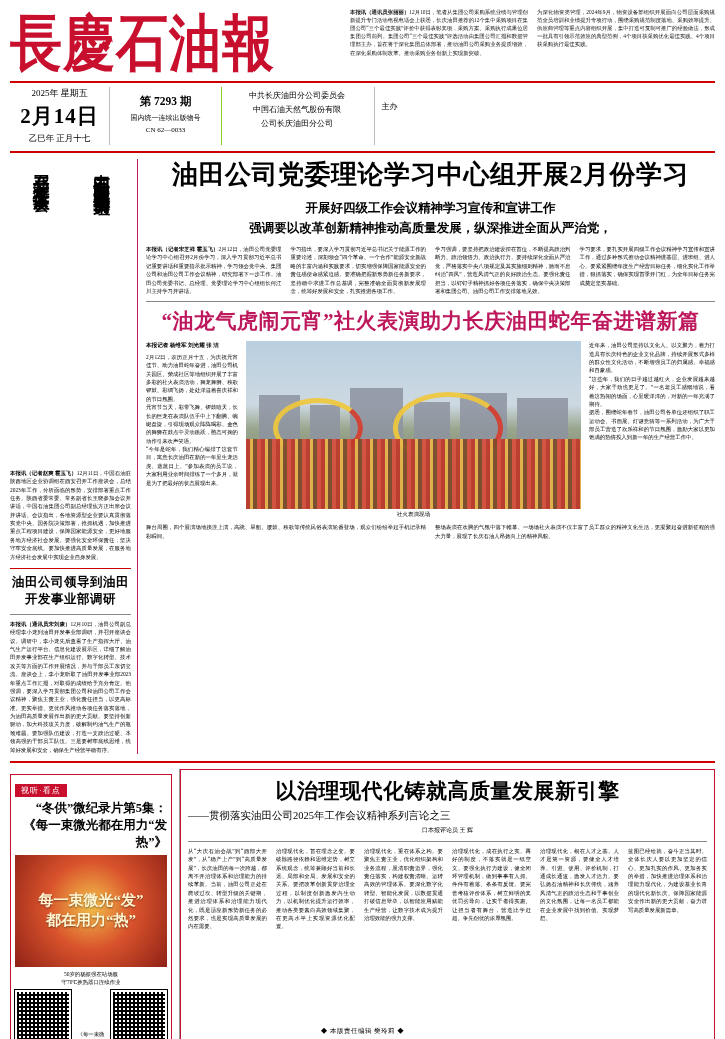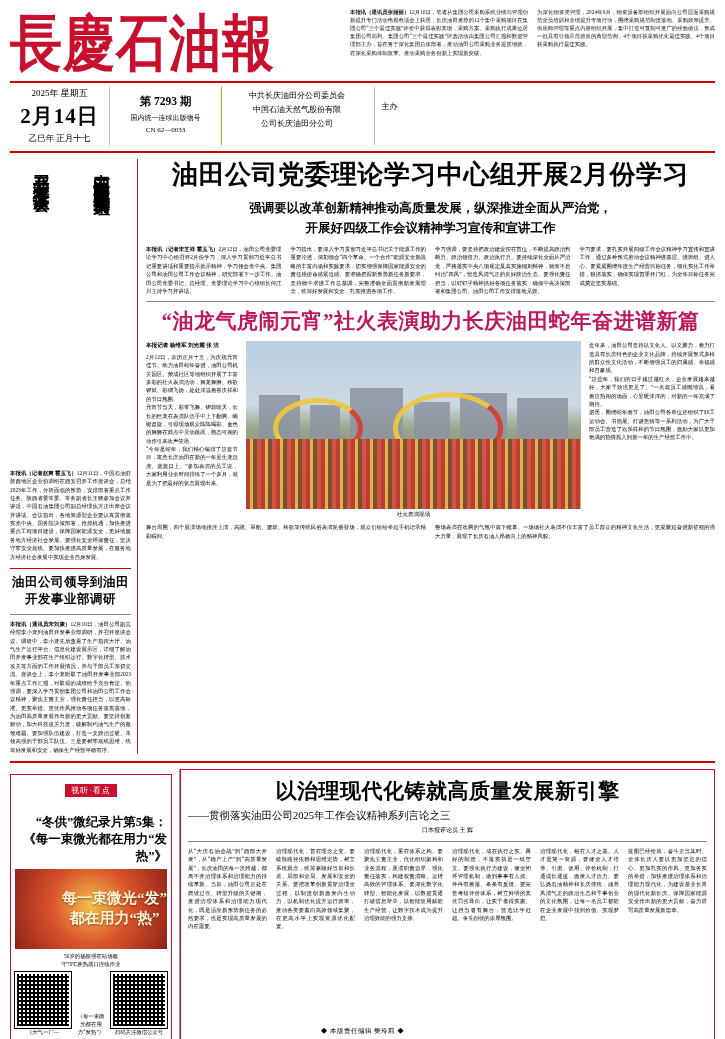--- a/index.html
+++ b/index.html
@@ -264,30 +264,30 @@
     margin-top: 5px;
   }
   .promo-tag {
     display: inline-block;
     background: #c8102e;
     color: #fff;
     font-size: 8px;
     padding: 1px 6px;
     letter-spacing: 1px;
   }
-  .promo-tagline { text-align: center; margin-bottom: 17px; }
+  .promo-tagline { text-align: left; margin-bottom: 3px; }
   .promo-title {
     font-weight: bold; font-size: 12.5px; text-align: right; line-height: 1.35;
     margin: 2px 0 4px 0;
   }
   .promo-img {
-    height: 80px;
+    height: 112px;
     background: radial-gradient(circle at 50% 45%, #f3c04a 0%, #d9532c 45%, #8e2116 100%);
     position: relative;
-    display: flex; align-items: center; justify-content: flex-end;
+    display: flex; align-items: center; justify-content: center;
     overflow: hidden;
   }
   .promo-img .ptxt {
     color: #fff5d0; font-weight: bold; font-size: 15px; text-align: center;
     line-height: 1.3; text-shadow: 0 1px 2px rgba(0,0,0,.45);
   }
   .promo-cap { font-size: 5.4px; text-align: center; line-height: 1.5; margin-top: 3px; }
   .qr-row { display: flex; align-items: flex-end; gap: 6px; margin-top: 4px; }
   .qr {
     width: 56px; height: 56px;
@@ -375,22 +375,22 @@
       <div class="sub-head">油田公司领导到油田开发事业部调研</div>
       <hr class="rule-thin">
       <div class="lc-body">
         <span class="lead">本报讯（通讯员宋刘康）</span><span>12月10日，油田公司副总经理李小龙到油田开发事业部调研，并召开座谈会议。调研中，李小龙先后查看了生产指挥大厅、油气生产运行平台、信息化建设展示区，详细了解油田开发事业部在生产组织运行、数字化转型、技术攻关等方面的工作开展情况，并与干部员工亲切交流。座谈会上，李小龙听取了油田开发事业部2023年重点工作汇报，对取得的成绩给予充分肯定。他强调，要深入学习贯彻集团公司和油田公司工作会议精神，聚焦主责主业，强化责任担当，以更高标准、更实举措、更优作风推动各项任务落实落地，为油田高质量发展作出新的更大贡献。要坚持创新驱动，加大科技攻关力度，破解制约油气生产的瓶颈难题。要加强队伍建设，打造一支政治过硬、本领高强的干部员工队伍。三是要树牢底线思维，统筹好发展和安全，确保生产经营平稳有序。</span>
       </div>
     </div>
 
     <div class="right-col">
       <div class="headline-main">油田公司党委理论学习中心组开展2月份学习</div>
       <div class="subhead-main">
+        <div>开展好四级工作会议精神学习宣传和宣讲工作</div>
         <div>强调要以改革创新精神推动高质量发展，纵深推进全面从严治党，</div>
-        <div>开展好四级工作会议精神学习宣传和宣讲工作</div>
       </div>
       <div class="cols4">
         <div class="c"><span class="lead">本报讯（记者宋芝祥 霍玉飞）</span><span>2月12日，油田公司党委理论学习中心组召开2月份学习，深入学习贯彻习近平总书记重要讲话和重要指示批示精神，学习领会党中央、集团公司和油田公司工作会议精神，研究部署下一步工作。油田公司党委书记、总经理、党委理论学习中心组组长何江川主持学习并讲话。</span></div>
         <div class="c"><span>学习指出，要深入学习贯彻习近平总书记关于能源工作的重要论述，深刻领会“四个革命、一个合作”能源安全新战略的丰富内涵和实践要求，切实增强保障国家能源安全的责任感使命感紧迫感。要准确把握新形势新任务新要求，坚持稳中求进工作总基调，完整准确全面贯彻新发展理念，统筹好发展和安全，扎实推进各项工作。</span></div>
         <div class="c"><span>学习强调，要坚持把政治建设摆在首位，不断提高政治判断力、政治领悟力、政治执行力。要持续深化全面从严治党，严格落实中央八项规定及其实施细则精神，驰而不息纠治“四风”，营造风清气正的良好政治生态。要强化责任担当，以钉钉子精神抓好各项任务落实，确保中央决策部署和集团公司、油田公司工作安排落地见效。</span></div>
         <div class="c"><span>学习要求，要扎实开展四级工作会议精神学习宣传和宣讲工作，通过多种形式推动会议精神进基层、进班组、进人心。要紧紧围绕年度生产经营目标任务，细化实化工作举措，狠抓落实，确保实现首季开门红，为全年目标任务完成奠定坚实基础。</span></div>
       </div>
 
       <hr class="rule-thin">
 

